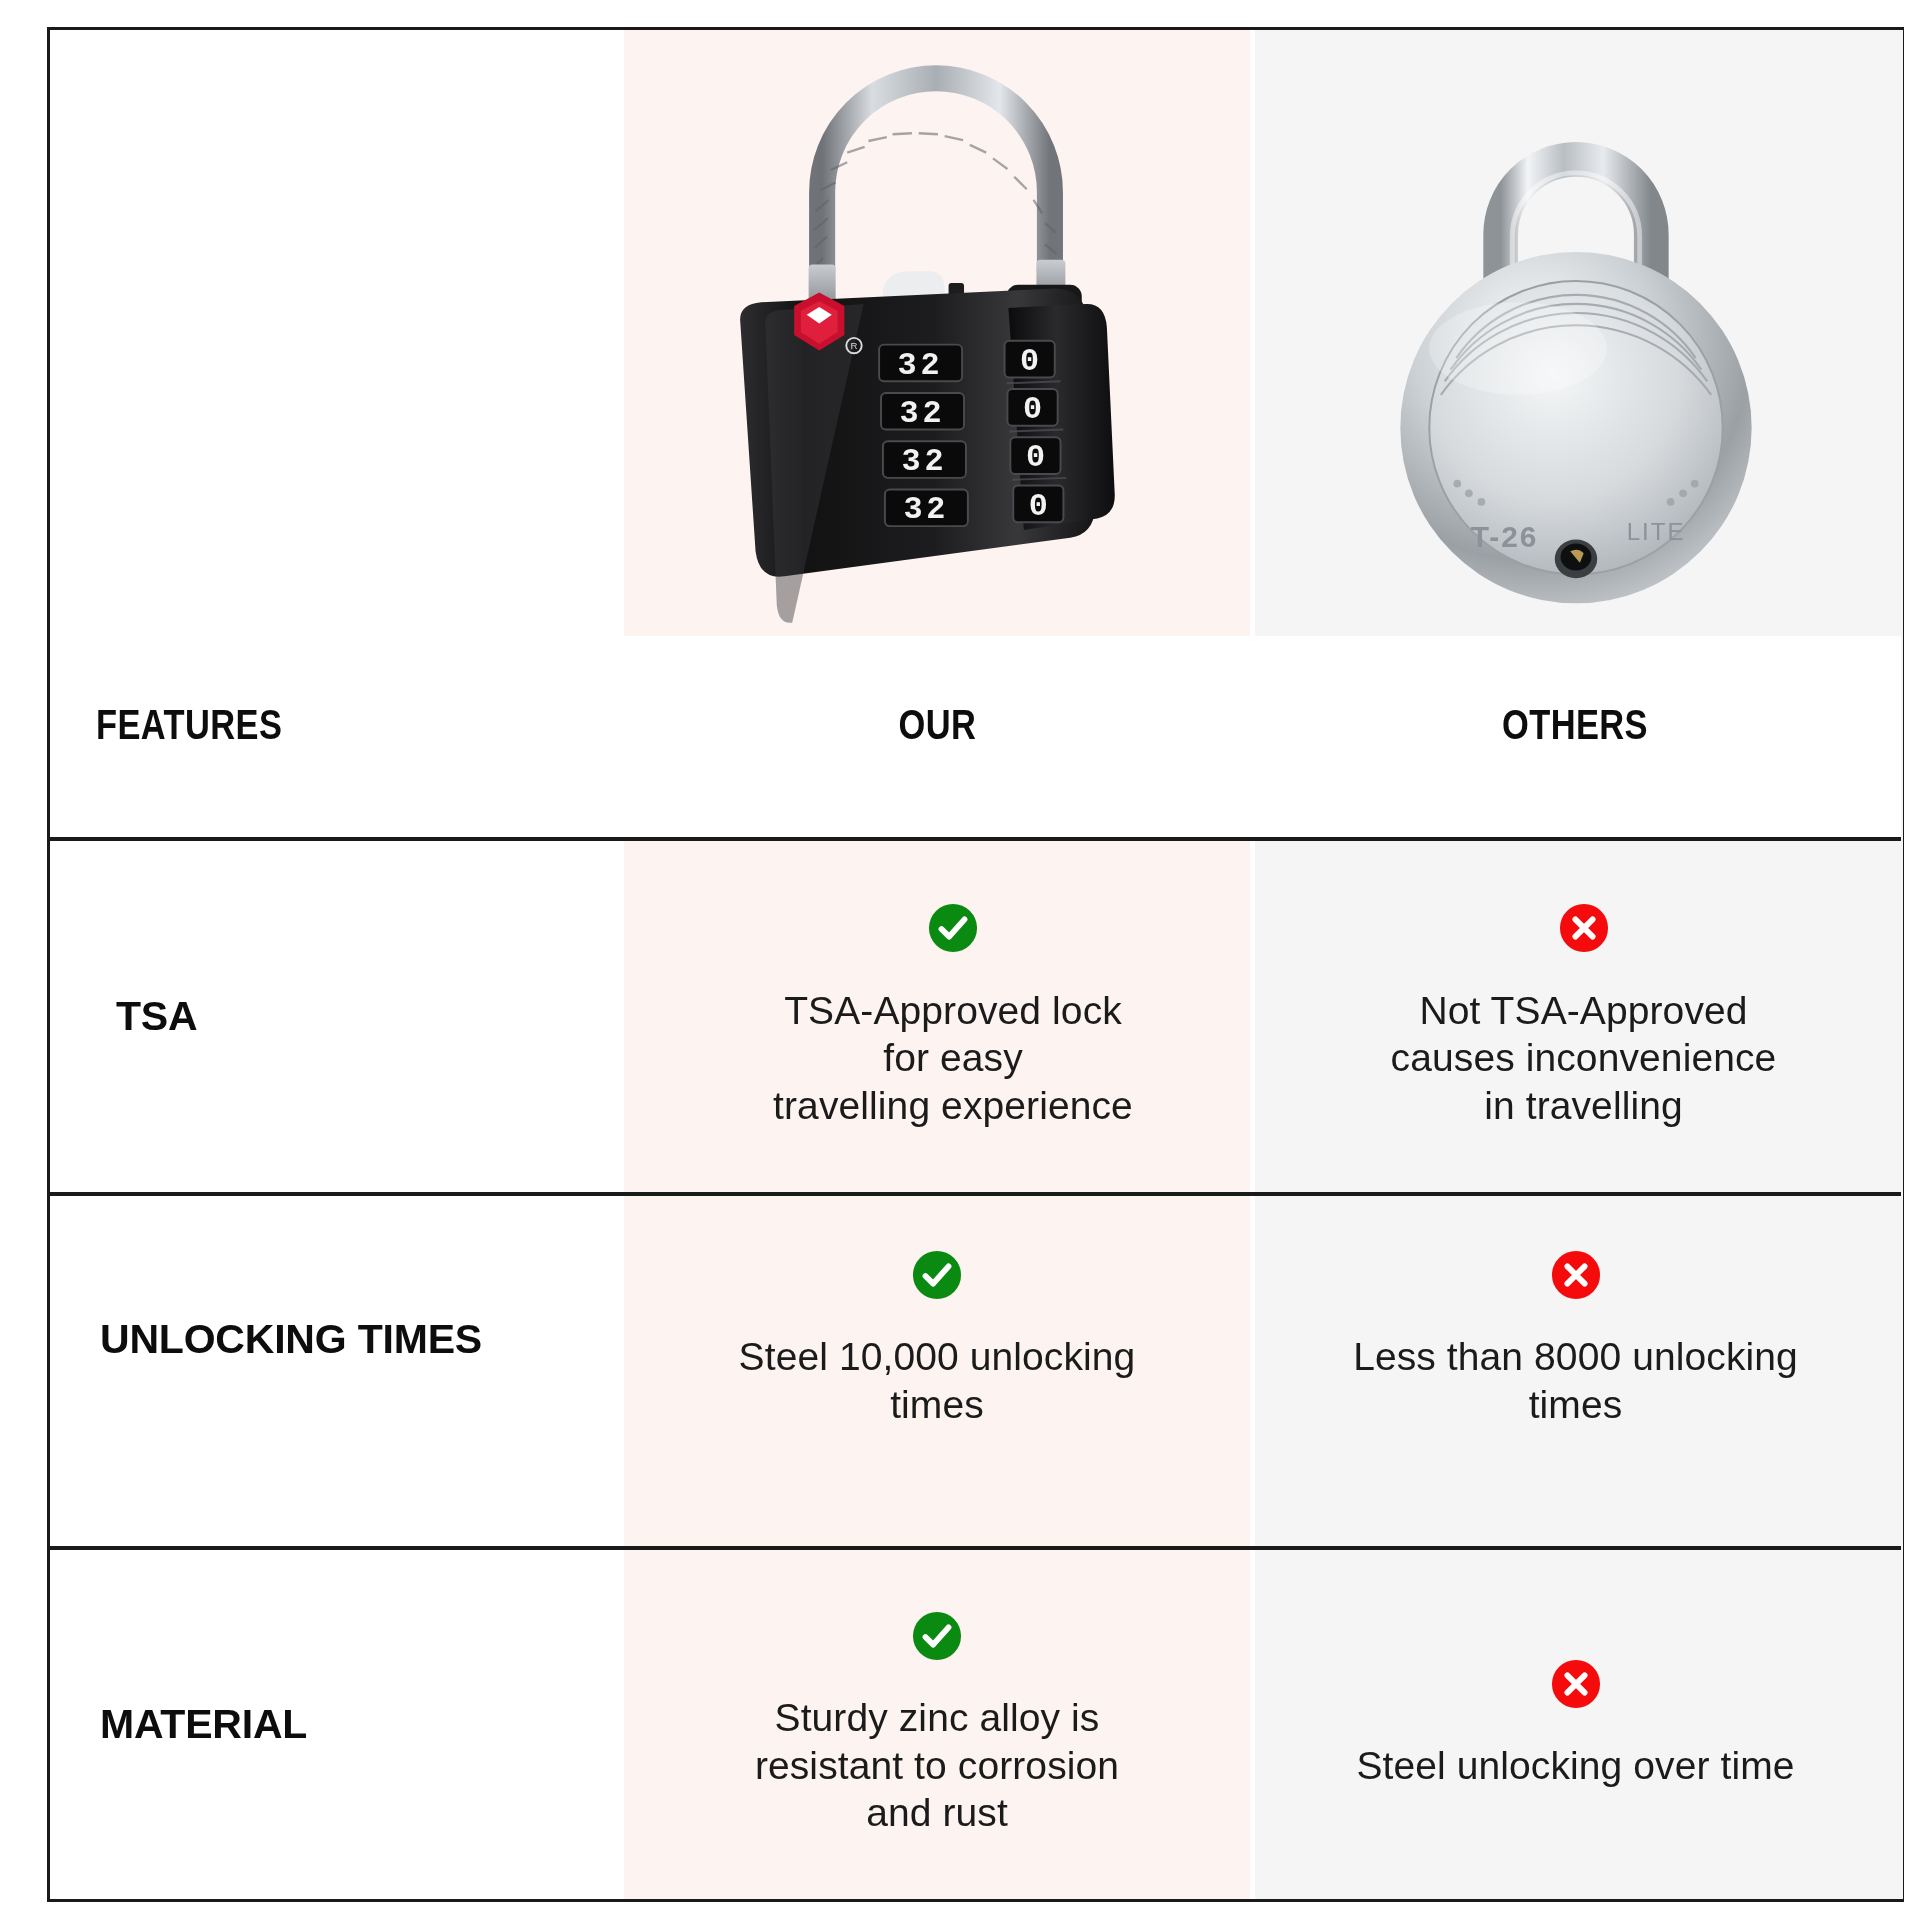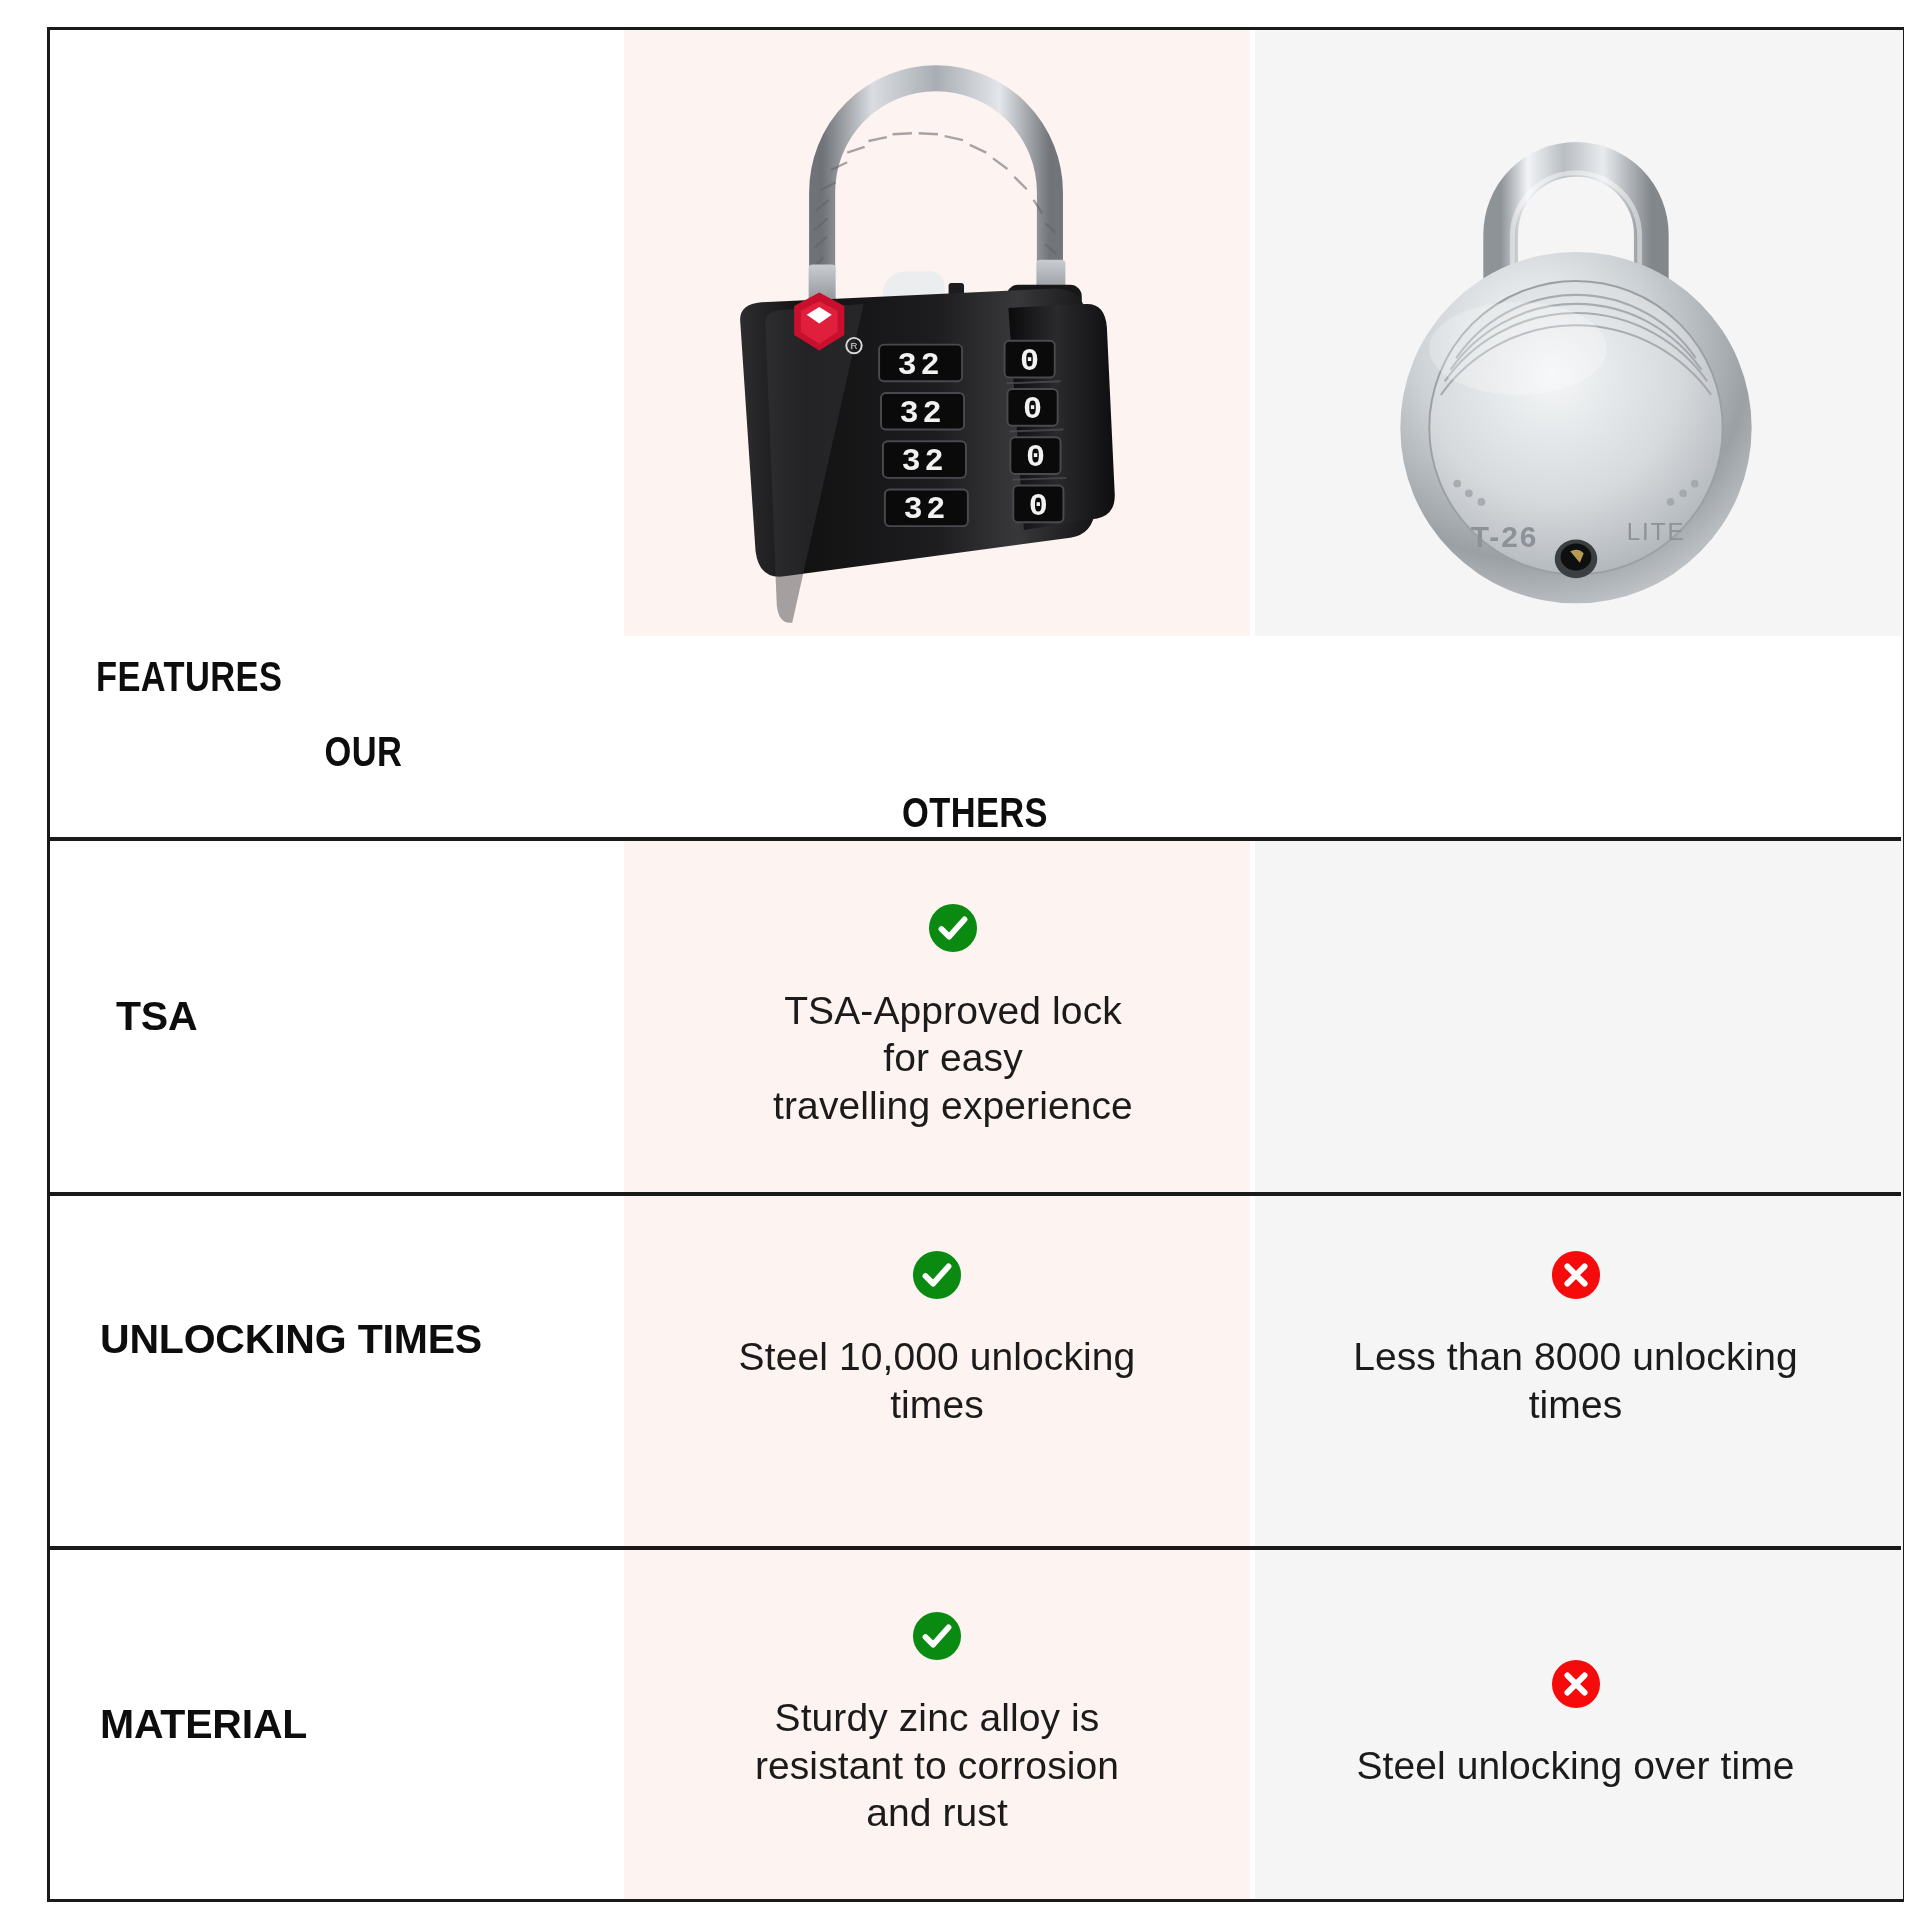--- a/index.html
+++ b/index.html
@@ -50,21 +50,21 @@
   }
   .cell.features { width: 574px; }
   .cell.our      { width: 626px; }
   .cell.other    { flex: 1; }
 
   
   #row-images { top: 0; height: 610px; }
   #row-images .cell { height: 610px; }
 
   
-  #row-header { top: 610px; height: 197px; flex-direction: column; }
+  #row-header { top: 596px; height: 197px; }
   #row-header .cell { height: 197px; }
 
   .hrule {
     position: absolute;
     left: 0; right: 0;
     height: 3.9px;
     background: #1a1a1a;
   }
   #rule-1 { top: 807px; }
   #rule-2 { top: 1162px; }
@@ -328,20 +328,31 @@
       <span class="status-icon">
         <svg width="50" height="50" viewBox="0 0 52 52">
           <circle cx="26" cy="26" r="25" fill="#0b8a12"></circle>
           <path d="M 14 27 L 22 35 L 38 17" fill="none" stroke="#ffffff" stroke-width="6" stroke-linecap="round" stroke-linejoin="round"></path>
         </svg>
       </span>
       <div class="cell-body" style="white-space: pre-line;">TSA-Approved lock
 for easy
 travelling experience</div>
     </div>
+    <div class="cell other">
+      <span class="status-icon">
+        <svg width="50" height="50" viewBox="0 0 52 52">
+          <circle cx="26" cy="26" r="25" fill="#f50b0b"></circle>
+          <path d="M 17 17 L 35 35 M 35 17 L 17 35" fill="none" stroke="#ffffff" stroke-width="6" stroke-linecap="round"></path>
+        </svg>
+      </span>
+      <div class="cell-body" style="white-space: pre-line;">Not TSA-Approved
+causes inconvenience
+in travelling</div>
+    </div>
   </div>
 
   <div class="row" id="row-unlocking">
     <div class="cell features left-label">
       <span class="feature-label">UNLOCKING TIMES</span>
     </div>
     <div class="cell our">
       <span class="status-icon">
         <svg width="50" height="50" viewBox="0 0 52 52">
           <circle cx="26" cy="26" r="25" fill="#0b8a12"></circle>

